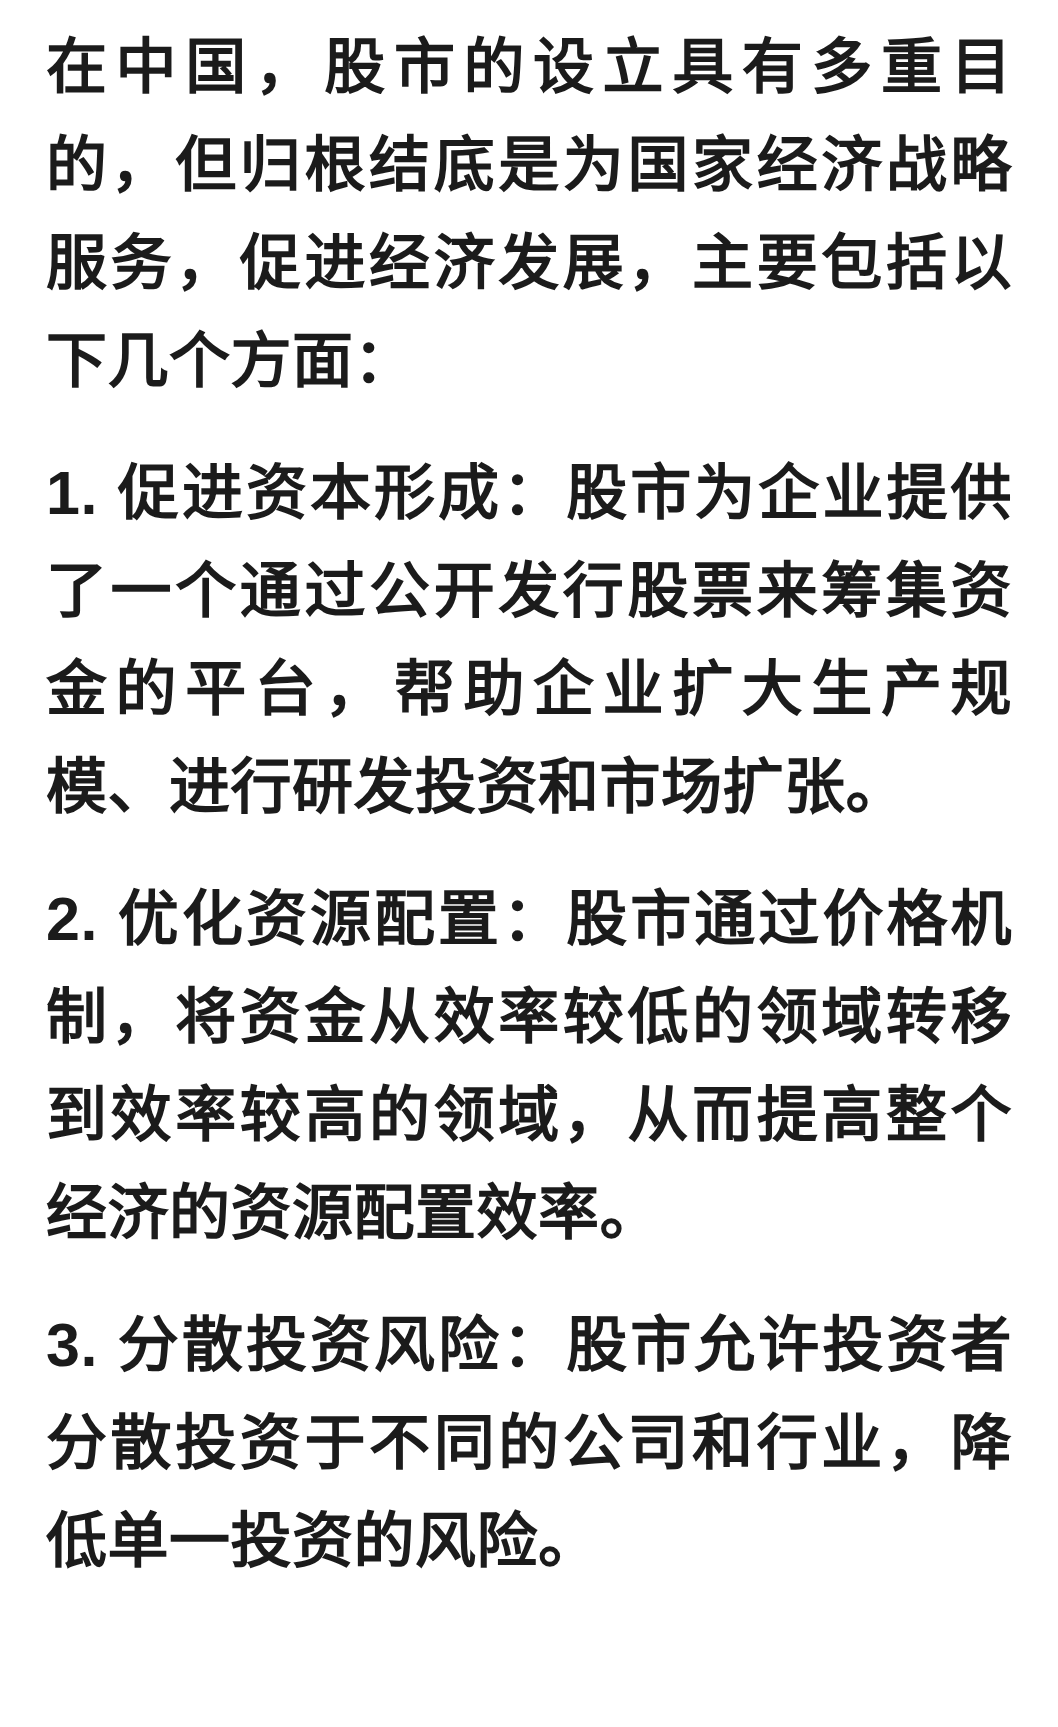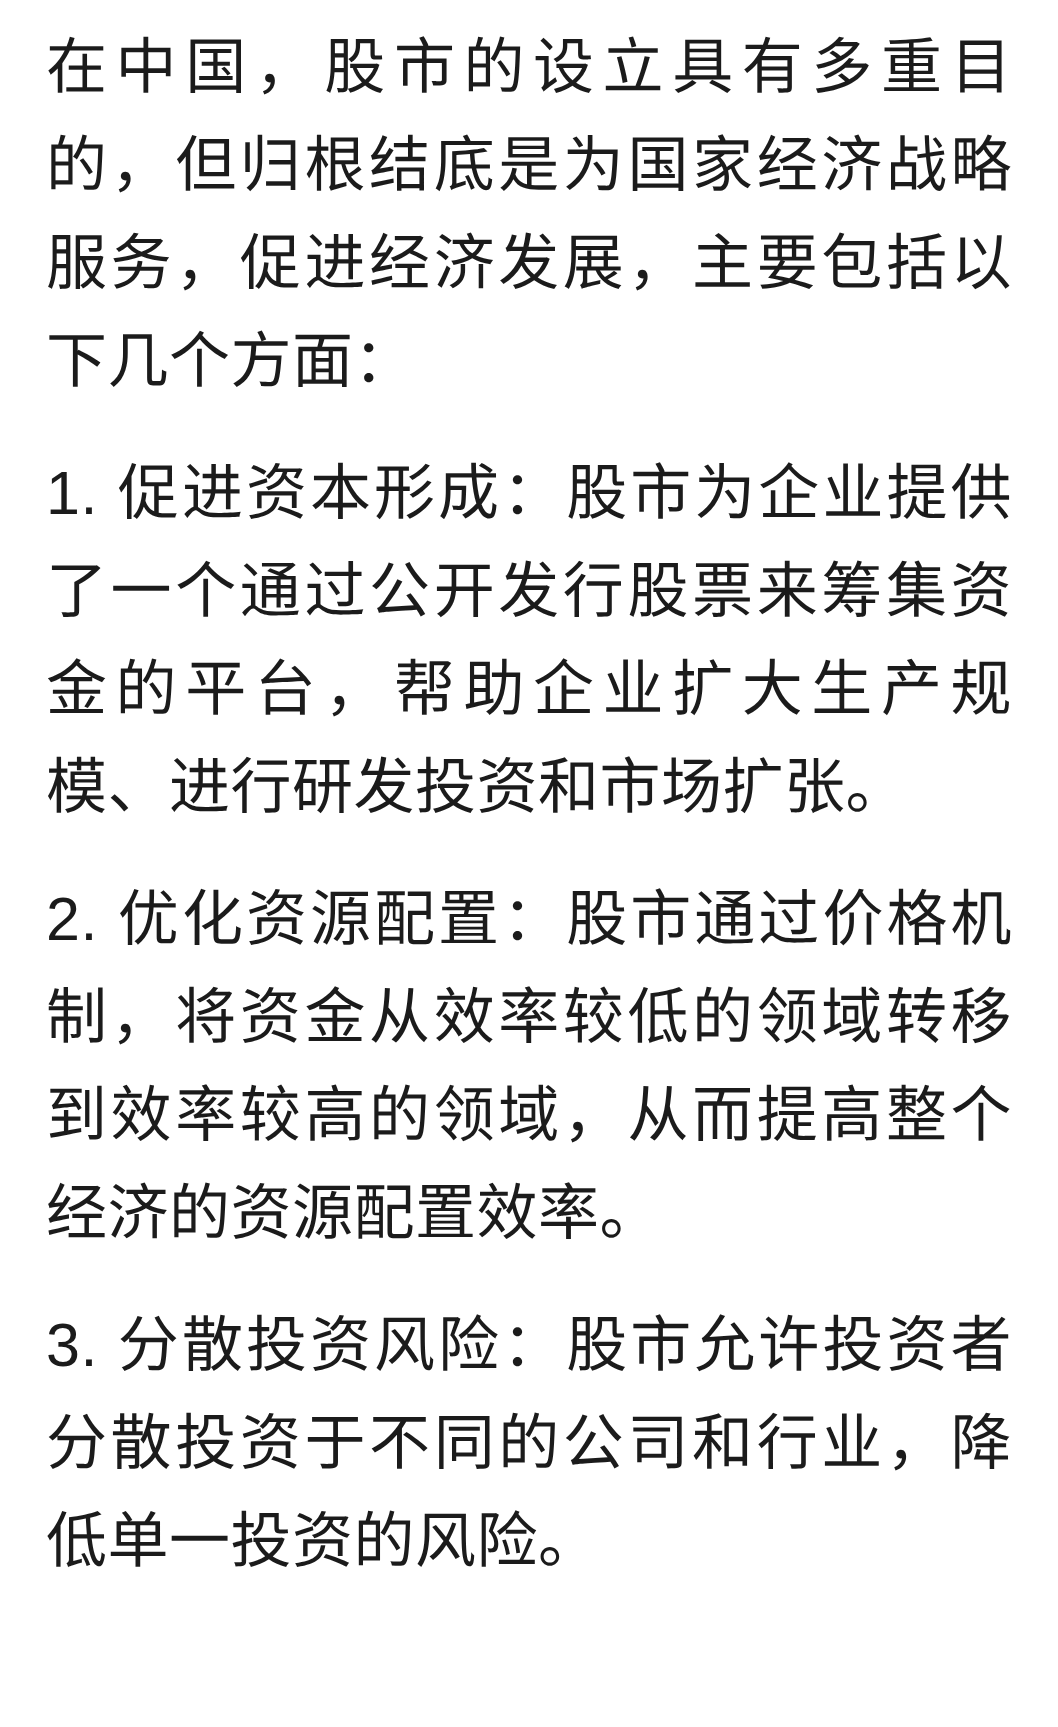--- a/index.html
+++ b/index.html
@@ -23,21 +23,21 @@
     background: #ffffff;
   }
   .para {
     font-size: 61px;
     line-height: 98px;
     letter-spacing: 0.5px;
     text-align: justify;
     text-justify: inter-character;
     word-break: break-all;
     color: #1b1b1b;
-    font-weight: 400;
+    font-weight: 700;
     margin: 0 0 34px 0;
   }
   .para:last-child {
     margin-bottom: 0;
   }
 </style>
 </head>
 <body>
 
 <div class="page">

